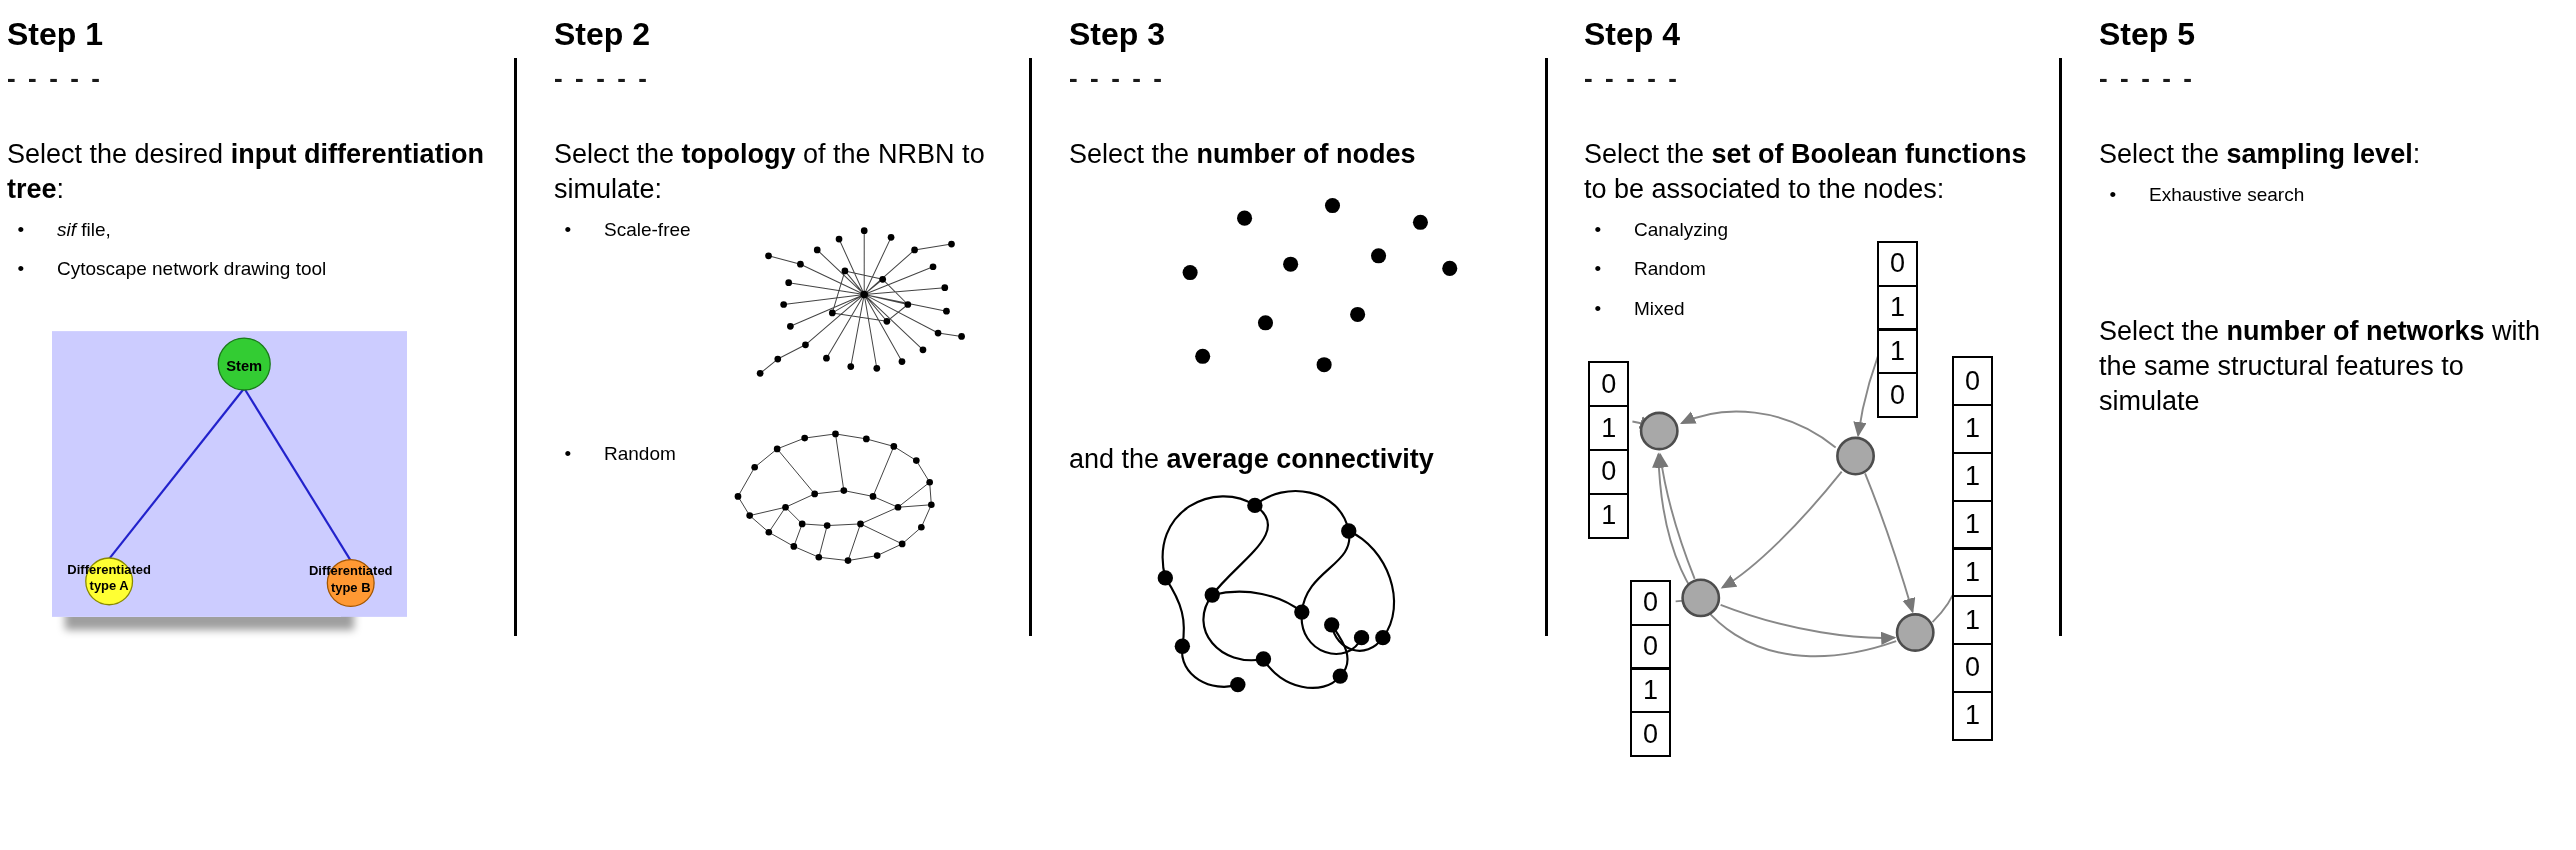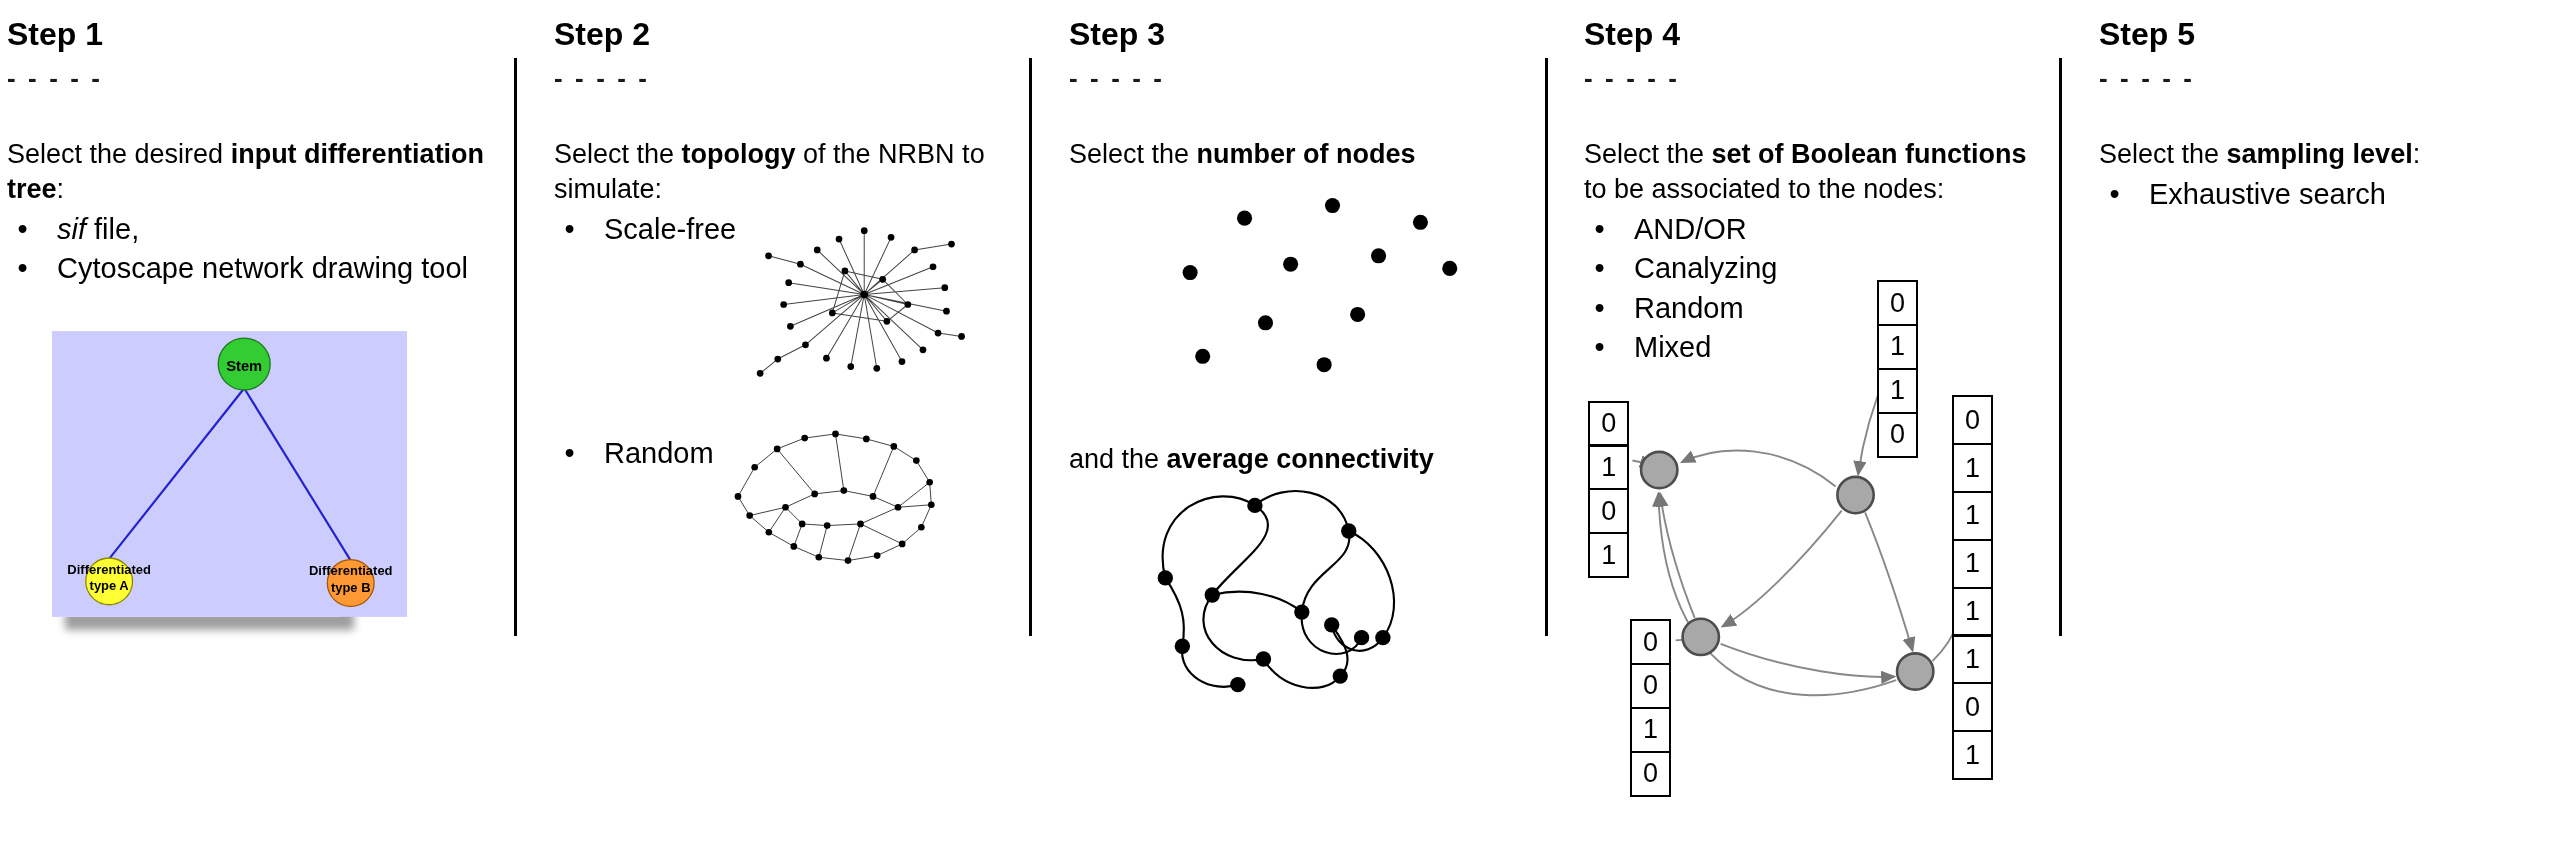--- a/index.html
+++ b/index.html
@@ -7,21 +7,21 @@
     font-family:"Liberation Sans", sans-serif; overflow:hidden; }
   .figure { position:relative; display:flex; width:2576px; height:851px; }
   .divider { position:absolute; top:58px; width:2.6px; height:578px; background:#000; }
   .col { width:515px; padding:15.6px 21.6px 0 39px; position:relative; }
   .col.first { padding-left:7px; }
   .step-title { font-size:32px; font-weight:700; }
   .dashes { font-size:26px; font-weight:700; margin-top:10.4px; letter-spacing:2.6px; color:#1a1a1a; }
   .intro, .para { margin-top:43px; font-size:27px; line-height:35px; }
   .intro b, .para b { font-weight:700; }
   .bullets { margin-top:5.2px; }
-  .bullet { position:relative; padding-left:50px; font-size:29px; line-height:35px; margin-top:4.3px; }
+  .bullet { position:relative; padding-left:50px; font-size:19px; line-height:35px; margin-top:4.3px; }
   .bullet::before { content:"\2022"; position:absolute; left:10.4px; top:0; }
 
   
   .tree-wrap { position:relative; width:289px; height:286px; margin:45px 0 0 45px;
     box-shadow:13px 13px 7.8px #9f9f9f; }
 
   
   .net-scalefree { display:block; margin:-35px 0 0 186px; }
   .net-random    { display:block; margin:-54px 0 0 169px; }
 
@@ -216,21 +216,20 @@
           <circle cx="240" cy="245" r="9"></circle>
       </g>
     </svg>
   </div>
 
   <div class="col">
     <div class="step-title">Step 4</div>
     <div class="dashes">- - - - -</div>
     <p class="intro"><span>Select the </span><b>set of Boolean functions</b><span> to be associated to the nodes:</span></p>
     <div class="bullets">
-      <div class="bullet">AND/OR</div>
       <div class="bullet">Canalyzing</div>
       <div class="bullet">Random</div>
       <div class="bullet">Mixed</div>
     </div>
 
     <div class="bool-graphic">
       <svg class="bool-svg" width="454" height="433" viewBox="0 0 525 500">
         <defs>
           <marker id="arr" markerWidth="9" markerHeight="8" refX="7" refY="3.5" orient="auto">
             <path d="M0,0 L8,3.5 L0,7 z" fill="#777"></path>
@@ -290,16 +289,17 @@
     </div>
   </div>
 
   <div class="col">
     <div class="step-title">Step 5</div>
     <div class="dashes">- - - - -</div>
     <p class="intro"><span>Select the </span><b>sampling level</b><span>:</span></p>
     <div class="bullets">
       <div class="bullet">Exhaustive search</div>
     </div>
+    <p class="s5-second"><span>Select the </span><b>number of networks</b><span> with the same structural features to simulate</span></p>
   </div>
 
 </div>
 
 
 </body></html>

